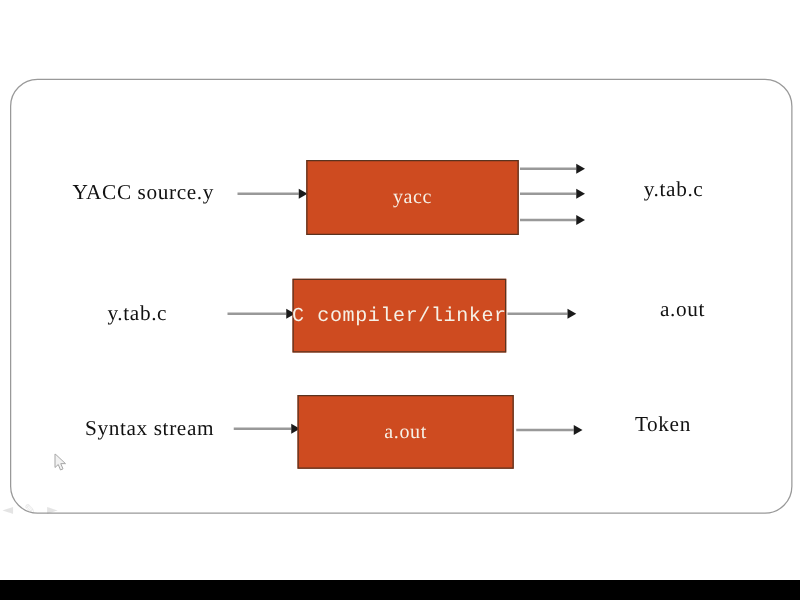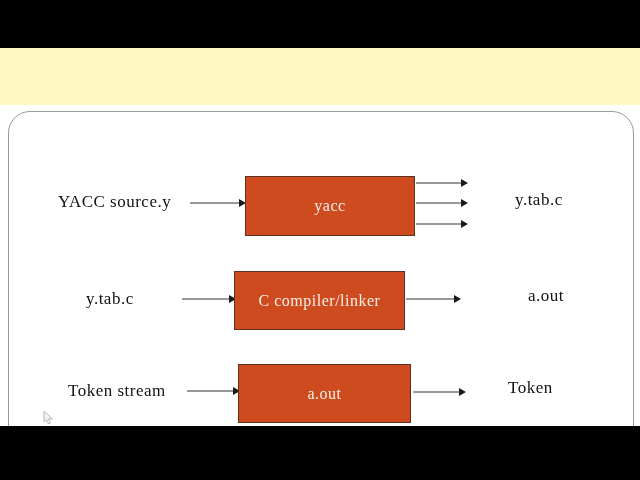--- a/index.html
+++ b/index.html
@@ -1,18 +1,18 @@
 <!DOCTYPE html>
 <html><head>
 <meta charset="utf-8">
 <style>
   html,body{margin:0;padding:0;background:#000;}
   .screen{
-    position:relative;width:640px;height:378px;overflow:hidden;
-    background:#fef9c3;font-family:"Liberation Serif", serif;margin-top:48px;
+    position:relative;width:640px;height:464px;overflow:hidden;
+    background:#ffffff;font-family:"Liberation Serif", serif;
   }
   .surface{
     position:absolute;left:0;top:57px;width:640px;height:363px;
     background:#ffffff;
   }
   .frame{
     position:absolute;left:8px;top:63px;width:626px;height:348px;
     border:1px solid #999999;border-radius:22px;box-sizing:border-box;
   }
   .label{
@@ -59,29 +59,29 @@
     </div>
     <div class="arrow" style="left:416px;top:134px;width:45px;"></div>
     <div class="arrow" style="left:416px;top:154px;width:45px;"></div>
     <div class="arrow" style="left:416px;top:175px;width:45px;"></div>
     <span class="label" style="left:515px;top:142px;">y.tab.c</span>
   </div>
 
   <div>
     <span class="label" style="left:86px;top:241px;">y.tab.c</span>
     <div class="arrow" style="left:182px;top:250px;width:47px;"></div>
-    <div class="process-box" style="left:234px;top:223px;width:171px;height:59px;">
+    <div class="process-box" style="left:234px;top:223px;width:171px;height:59px;font-family:Liberation Mono, monospace;">
       <span>C compiler/linker</span>
     </div>
     <div class="arrow" style="left:406px;top:250px;width:48px;"></div>
     <span class="label" style="left:528px;top:238px;">a.out</span>
   </div>
 
   <div>
-    <span class="label" style="left:68px;top:333px;">Token stream</span>
+    <span class="label" style="left:68px;top:333px;">Syntax stream</span>
     <div class="arrow" style="left:187px;top:342px;width:46px;"></div>
     <div class="process-box" style="left:238px;top:316px;width:173px;height:59px;">
       <span>a.out</span>
     </div>
     <div class="arrow" style="left:413px;top:343px;width:46px;"></div>
     <span class="label" style="left:508px;top:330px;">Token</span>
   </div>
 
   <svg class="cursor" viewBox="0 0 12 14">
     <polygon points="1,0 1,11 3.6,8.6 5.4,13 7.4,12.1 5.6,7.9 9.4,7.9" fill="#ececec" stroke="#777777" stroke-width="0.8"></polygon>

